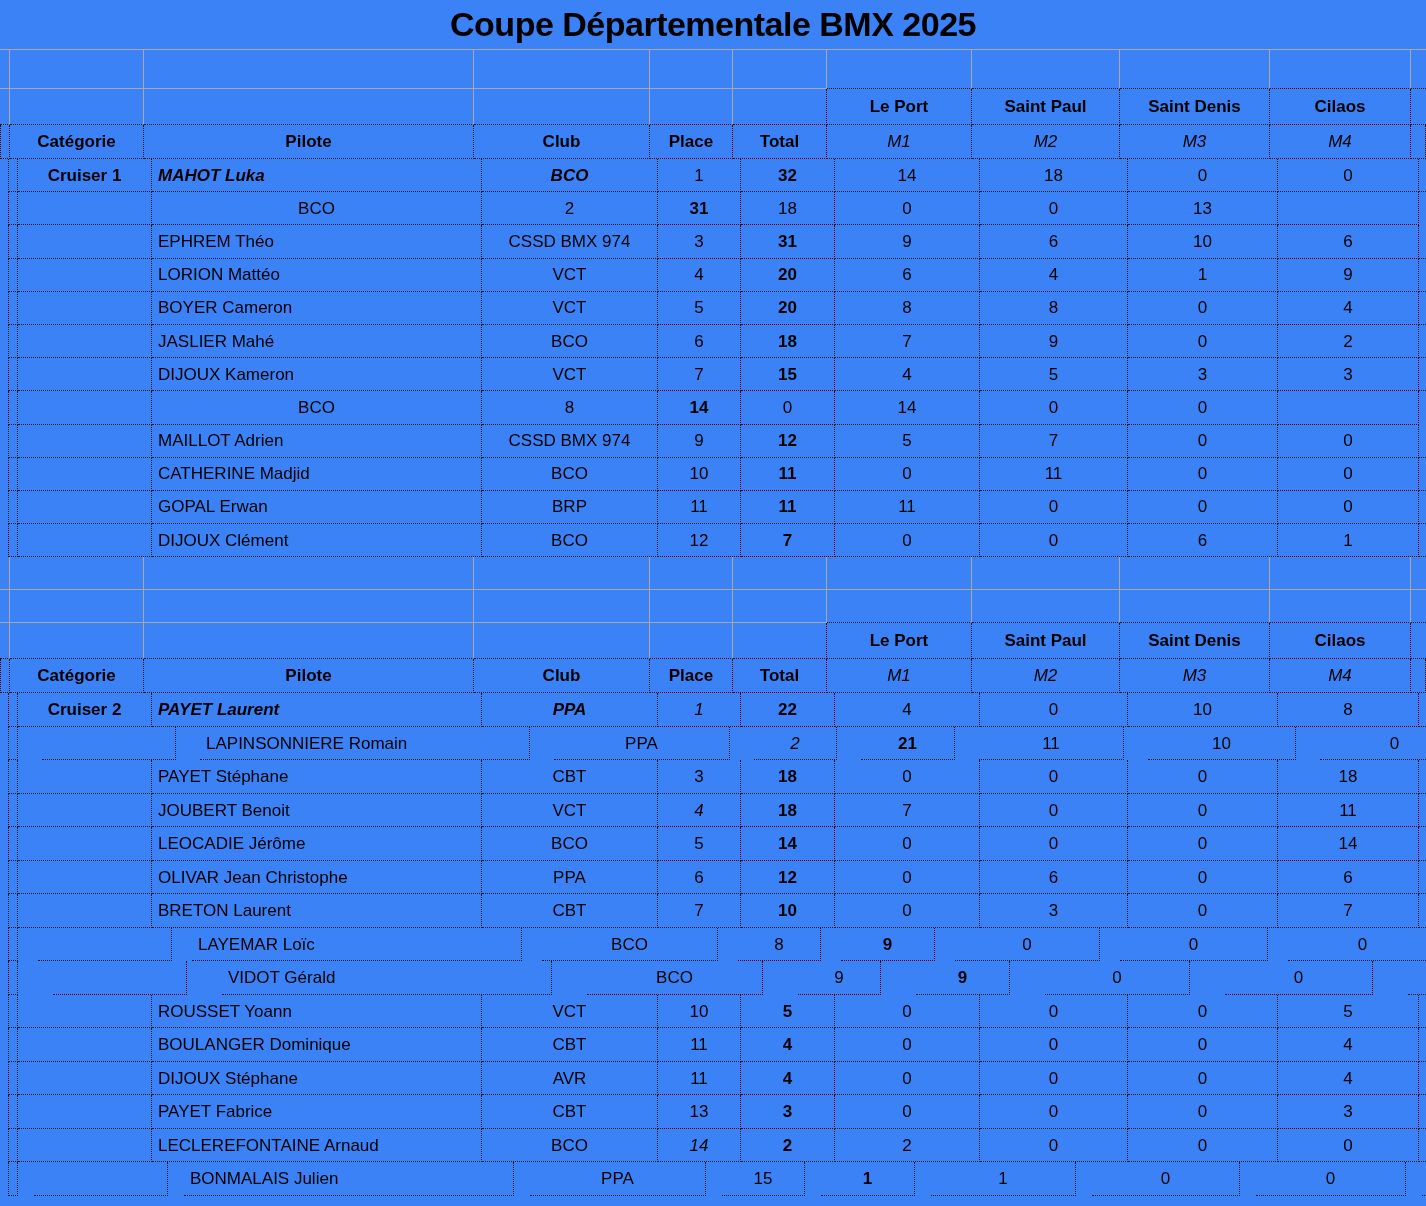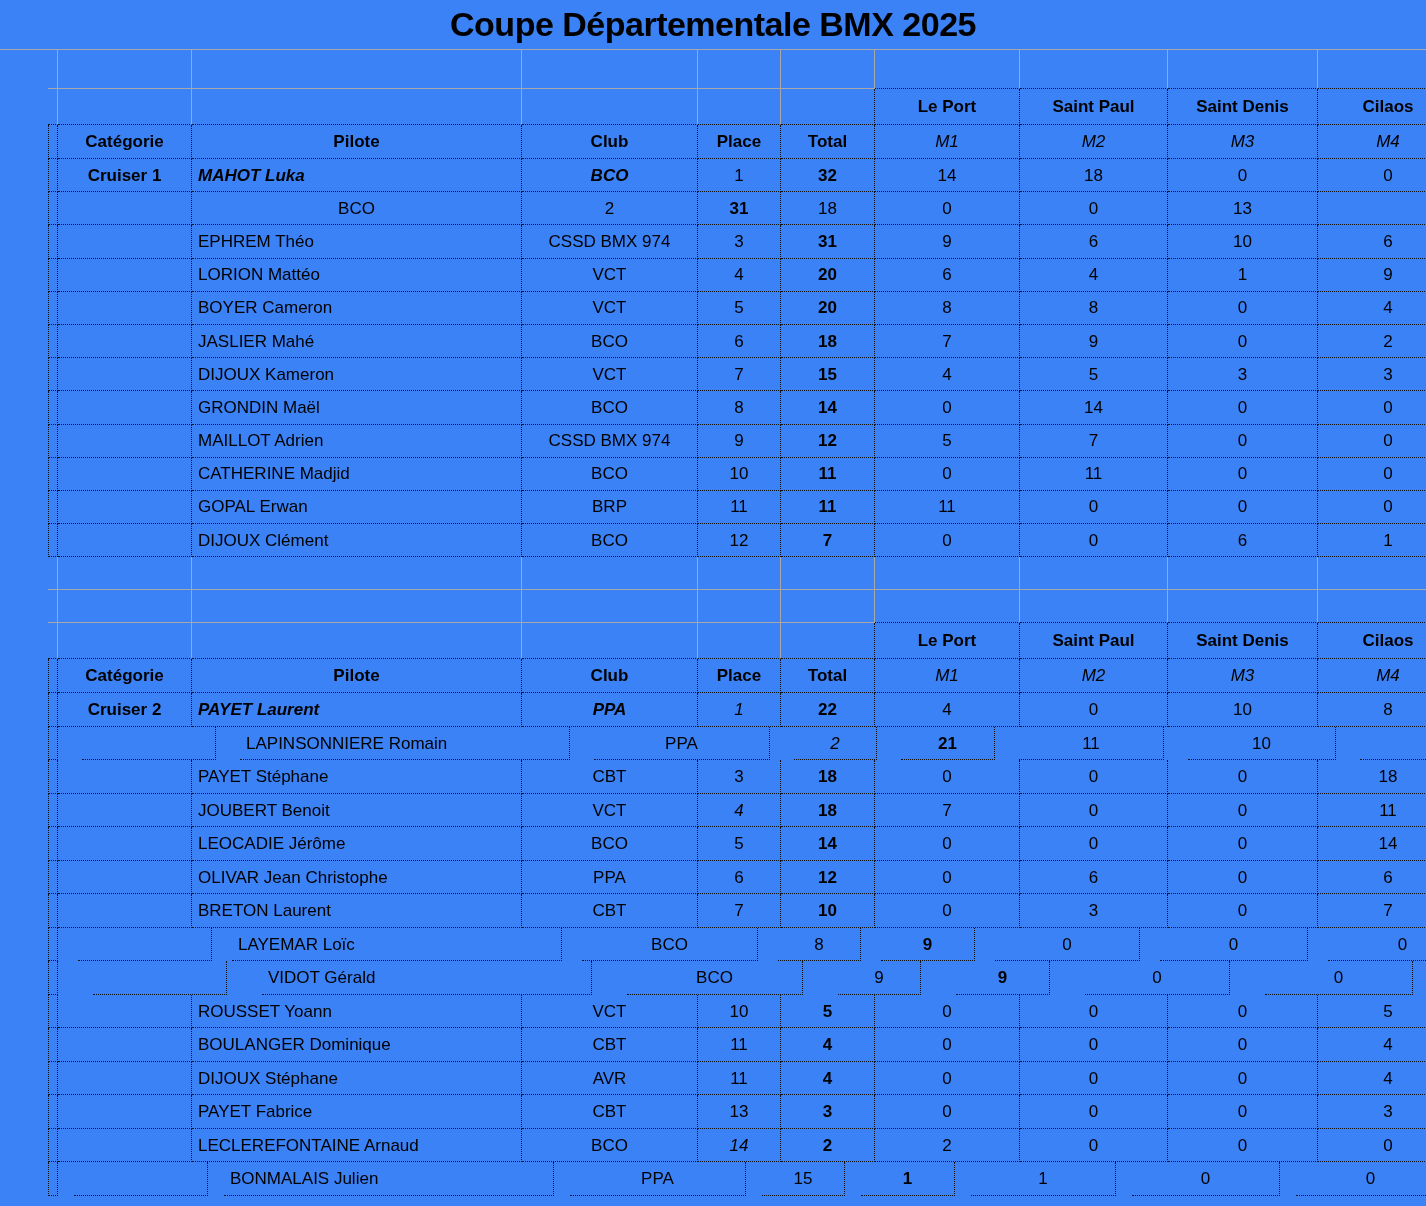--- a/index.html
+++ b/index.html
@@ -9,21 +9,20 @@
     color:#000;background:#3b82f6;
     display:flex;flex-direction:column;
     overflow:hidden;
     position:relative;
   }
   .row{
     display:grid;
     grid-template-columns:10px 134px 330px 176px 83px 94px 145px 148px 150px 141px 15px;
     flex:0 0 auto;
     box-sizing:border-box;
-    margin-left:48px;
   }
   .cell{
     box-sizing:border-box;
     display:flex;align-items:center;justify-content:center;
     font-size:17px;line-height:1;
     white-space:nowrap;overflow:visible;
   }
   .l{justify-content:flex-start;padding-left:6px;}
   .b{font-weight:bold;}
   .i{font-style:italic;}
@@ -33,21 +32,21 @@
   .db{border-bottom:1px dotted #111;}
   .dl{border-left:1px dotted #111;}
   .r-title{height:49px;border-bottom:1px solid #a8a8a8;
     display:flex;align-items:center;justify-content:center;}
   #title-text{font-size:34px;font-weight:bold;letter-spacing:-0.5px;}
   .r-e1{height:39px;}
   .r-e2{height:33px;}
   .r-city{height:36px;}
   .r-city .venue{font-size:17px;}
   .r-head{height:34px;}
-  .r-data{height:33.2px;}
+  .r-data{height:33.2px;padding-left:8px;}
   .r-bottom{flex:1 1 auto;}
 </style>
 </head>
 <body>
 
 <div id="sheet">
   <div class="r-title">
     <span id="title-text">Coupe Départementale BMX 2025</span>
   </div>
   <div id="sheet-body" class="sec0">
@@ -176,21 +175,20 @@
         <div class="cell dr db b">15</div>
         <div class="cell dr db">4</div>
         <div class="cell dr db">5</div>
         <div class="cell dr db">3</div>
         <div class="cell dr db">3</div>
         <div class="cell dr db"></div>
       </div>
       <div class="row r-data">
         <div class="cell dl dr db"></div>
         <div class="cell dr db b"></div>
-        <div class="cell dr db l">GRONDIN Maël</div>
         <div class="cell dr db">BCO</div>
         <div class="cell dr db">8</div>
         <div class="cell dr db b">14</div>
         <div class="cell dr db">0</div>
         <div class="cell dr db">14</div>
         <div class="cell dr db">0</div>
         <div class="cell dr db">0</div>
         <div class="cell dr db"></div>
       </div>
       <div class="row r-data">

